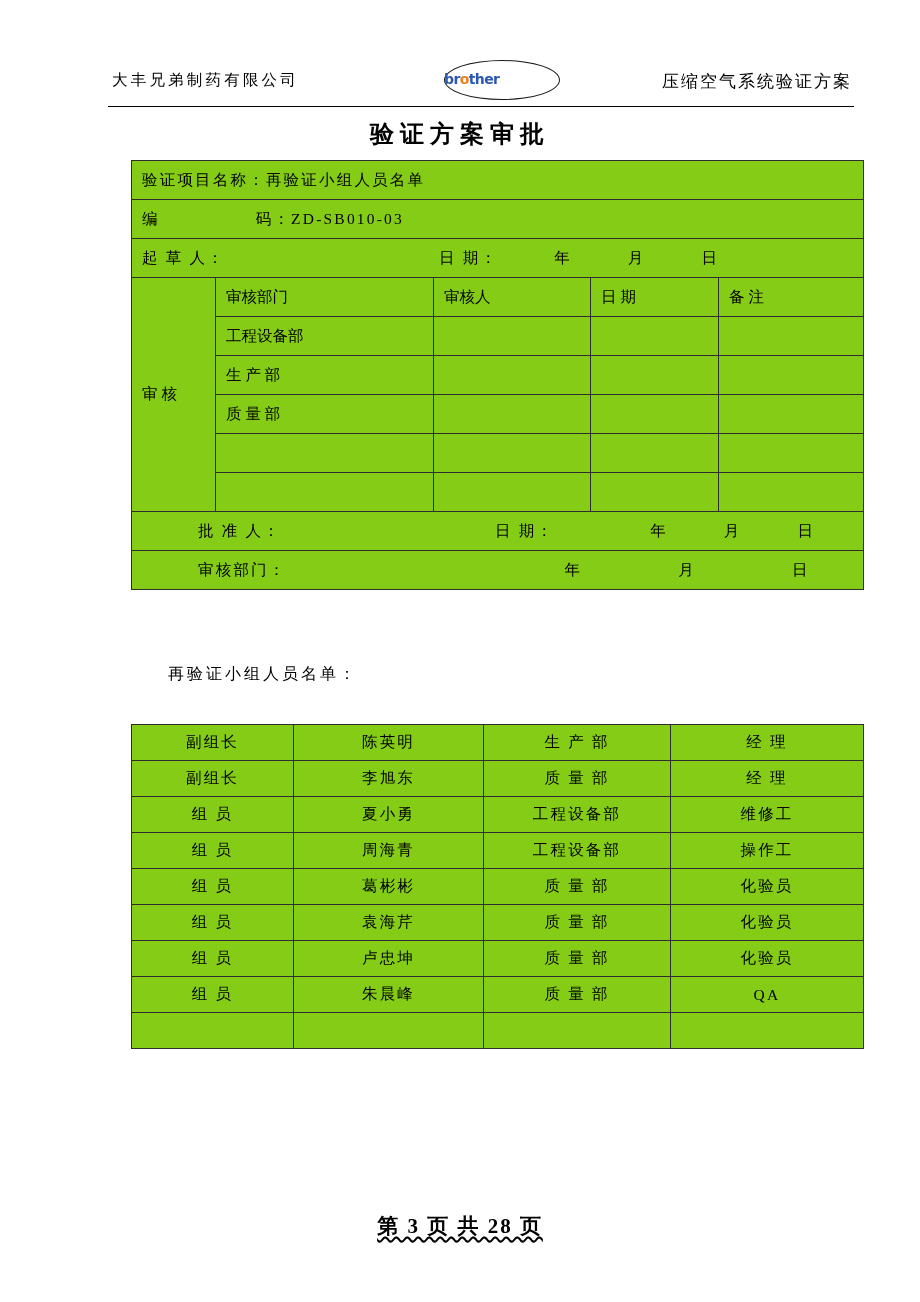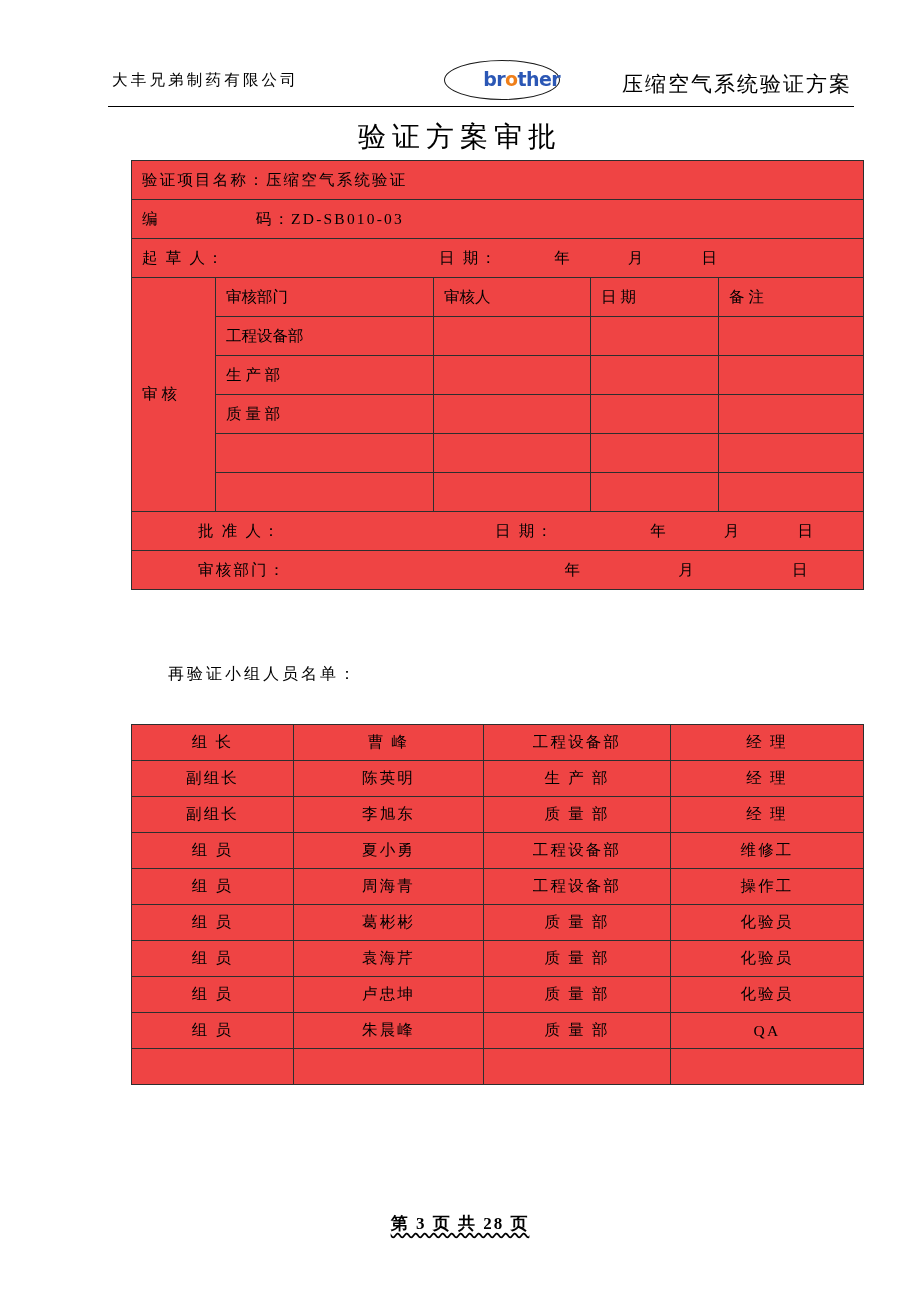--- a/index.html
+++ b/index.html
@@ -37,21 +37,21 @@
     left: 4px;
     top: 12px;
     font-size: 15.5px;
     letter-spacing: 3.2px;
     white-space: nowrap;
   }
   .doc-header .hdr-right {
     position: absolute;
     right: 2px;
     top: 12px;
-    font-size: 21px;
+    font-size: 17px;
     letter-spacing: 2.0px;
     white-space: nowrap;
   }
   .brand-logo {
     position: absolute;
     left: 336px;
     top: 2px;
     width: 118px;
     height: 42px;
   }
@@ -62,51 +62,51 @@
     height: 40px;
     border: 1.4px solid #1a1a1a;
     border-radius: 50%;
     box-sizing: border-box;
   }
   .brand-logo .wordmark {
     position: absolute;
     left: 0;
     top: 8px;
     width: 116px;
-    text-align: right;
+    text-align: left;
     font-family: "DejaVu Sans", sans-serif;
     font-weight: bold;
-    font-size: 19px;
+    font-size: 14px;
     letter-spacing: -0.6px;
     line-height: 22px;
     color: #2b57b5;
   }
   .brand-logo .wordmark .o-accent {
     color: #ef7f1a;
   }
 
   
   .main-title {
     position: absolute;
     left: 0;
     top: 118px;
     width: 920px;
     text-align: center;
-    font-size: 28px;
-    font-weight: normal;
+    font-size: 24px;
+    font-weight: bold;
     letter-spacing: 6px;
     font-family: "Liberation Serif", "DejaVu Serif", serif;
   }
 
   
   table.doc-table {
     border-collapse: collapse;
     table-layout: fixed;
     position: absolute;
-    background: #ef4444;
+    background: #84cc16;
   }
   table.doc-table td {
     border: 1px solid #2e2e2e;
     font-size: 15.5px;
     padding: 0 10px;
     vertical-align: middle;
   }
   .cell-label {
     letter-spacing: 2.2px;
     white-space: nowrap;
@@ -158,21 +158,21 @@
   
   .doc-footer {
     position: absolute;
     left: 0;
     top: 1212px;
     width: 920px;
     text-align: center;
   }
   .doc-footer .page-num {
     display: inline-block;
-    font-size: 17px;
+    font-size: 21px;
     font-weight: bold;
     letter-spacing: 2px;
     text-decoration: underline;
     text-decoration-style: wavy;
     text-underline-offset: 3px;
     white-space: nowrap;
   }
 </style>
 </head>
 <body>
@@ -198,21 +198,21 @@
       <col style="width:218px">
       <col style="width:157px">
       <col style="width:128px">
       <col style="width:145px">
     </colgroup>
     <tbody>
       <tr>
         <td colspan="5">
           <span class="inline-flow">
             <span class="cell-label">验证项目名称：</span>
-            <span class="cell-label">压缩空气系统验证</span>
+            <span class="cell-label">再验证小组人员名单</span>
           </span>
         </td>
       </tr>
 
       <tr>
         <td colspan="5">
           <span class="inline-flow">
             <span class="cell-label">编</span>
             <span class="gap-md"></span>
             <span class="cell-label">码：</span>
@@ -319,26 +319,20 @@
 
   <table class="doc-table" id="roster-table">
     <colgroup>
       <col style="width:162px">
       <col style="width:190px">
       <col style="width:187px">
       <col style="width:193px">
     </colgroup>
     <tbody>
       <tr>
-        <td>组  长</td>
-        <td>曹  峰</td>
-        <td>工程设备部</td>
-        <td>经  理</td>
-      </tr>
-      <tr>
         <td>副组长</td>
         <td>陈英明</td>
         <td>生    产    部</td>
         <td>经  理</td>
       </tr>
       <tr>
         <td>副组长</td>
         <td>李旭东</td>
         <td>质    量    部</td>
         <td>经  理</td>

